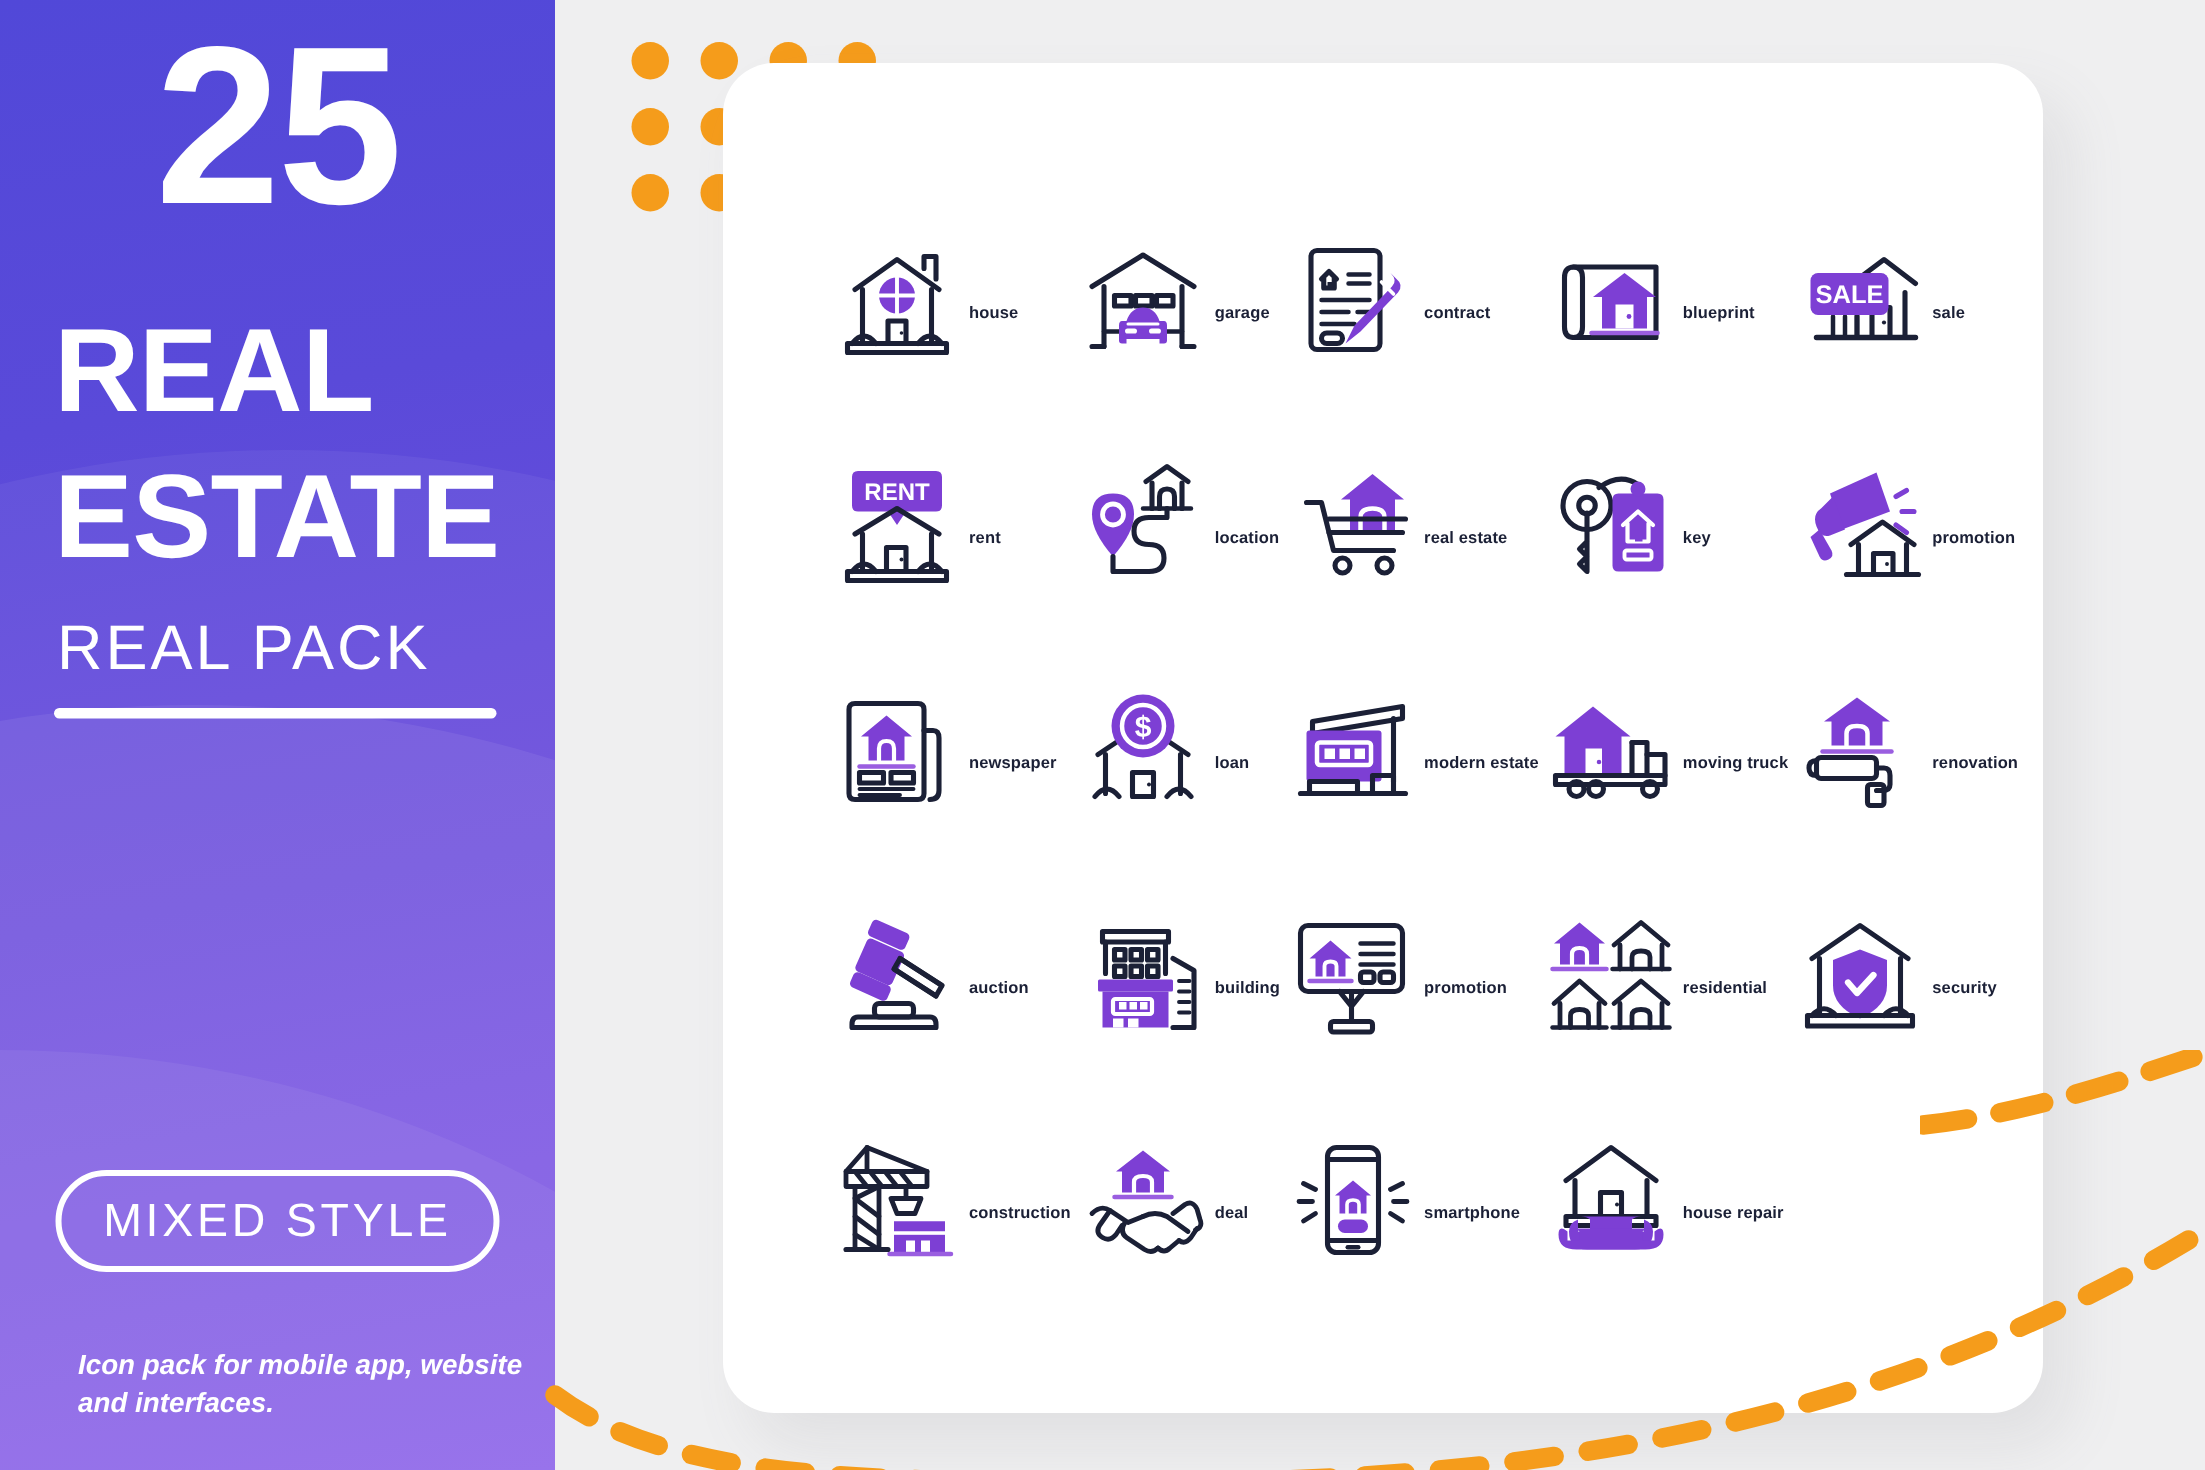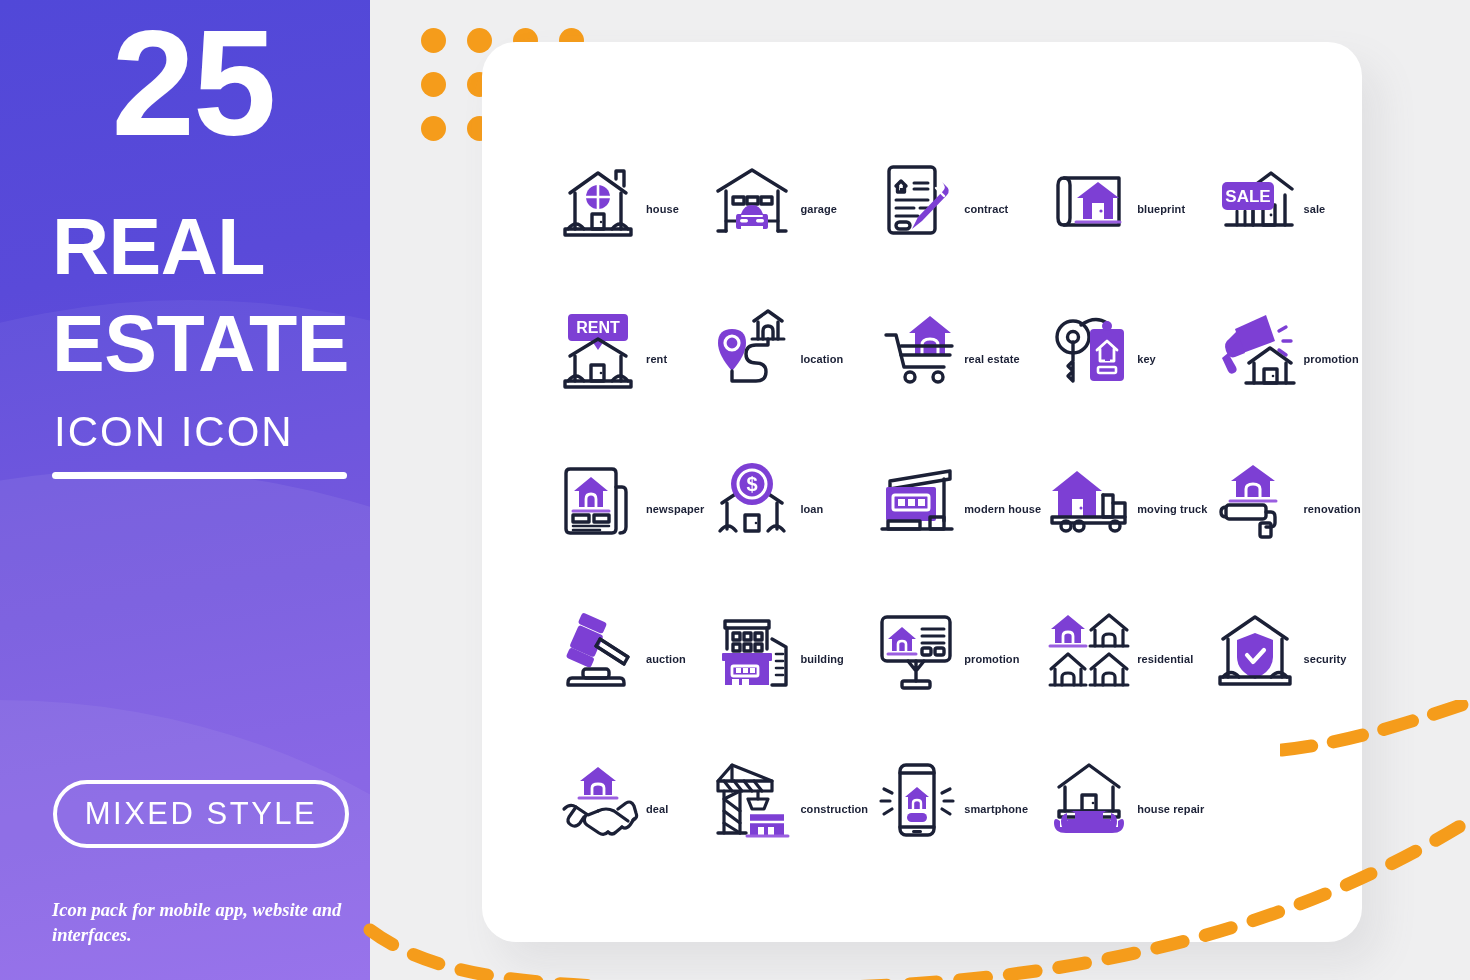--- a/index.html
+++ b/index.html
@@ -15,21 +15,20 @@
     background: #efeff0;
     overflow: hidden;
   }
 
   
   #left-panel {
     position: absolute; left: 0; top: 0;
     width: 370px; height: 980px;
     background: linear-gradient(170deg, #5148d8 0%, #5a4ad9 28%, #6e4fdd 60%, #8457e8 100%);
     overflow: hidden;
-    padding-left: 16px;
   }
   .swoosh {
     position: absolute;
     border-radius: 50%;
     pointer-events: none;
   }
   .swoosh-a {
     width: 1500px; height: 1400px;
     left: -560px; top: 300px;
     background: rgba(255,255,255,0.055);
@@ -93,28 +92,27 @@
     border: 4px solid #ffffff;
     border-radius: 40px;
     display: flex; align-items: center; justify-content: center;
     color: #ffffff;
     font-size: 31px;
     font-weight: 300;
     letter-spacing: 2.5px;
   }
   #panel-desc {
     position: absolute;
-    left: 36px; top: 898px;
+    left: 52px; top: 898px;
     width: 305px;
     color: #ffffff;
     font-size: 18.5px;
     font-weight: 700;
     font-style: italic;
     line-height: 1.35;
-    font-family: Liberation Serif, serif;
   }
 
   
   #dot-grid {
     position: absolute;
     left: 421px; top: 28px;
     display: grid;
     grid-template-columns: repeat(4, 46px);
     grid-template-rows: repeat(3, 44px);
     z-index: 2;
@@ -177,21 +175,21 @@
 
   <div id="left-panel">
     <div class="swoosh swoosh-a"></div>
     <div class="swoosh swoosh-b"></div>
     <div class="swoosh swoosh-c"></div>
 
     <div id="panel-content">
       <div id="count-number">25</div>
       <div id="title-line-2">ESTATE</div>
       <div id="title-line-1">REAL</div>
-      <div id="subtitle">ICON ICON</div>
+      <div id="subtitle">REAL PACK</div>
       <div id="title-rule"></div>
       <div id="style-badge">MIXED STYLE</div>
       <div id="panel-desc">Icon pack for mobile app, website and interfaces.</div>
     </div>
   </div>
 
   <div id="dot-grid">
     <i></i>
       <i></i>
       <i></i>
@@ -440,21 +438,21 @@
             <rect x="19" y="36" width="36" height="15" rx="2" fill="none" stroke="#ffffff" stroke-width="3"></rect>
             <rect x="24" y="40" width="7" height="7" fill="#ffffff" stroke="none"></rect>
             <rect x="34" y="40" width="7" height="7" fill="#ffffff" stroke="none"></rect>
             <rect x="44" y="40" width="7" height="7" fill="#ffffff" stroke="none"></rect>
             <path d="M70 20 L70 62"></path>
             <rect x="14" y="62" width="32" height="8"></rect>
             <rect x="56" y="58" width="14" height="12"></rect>
             <path d="M8 70 L78 70" stroke-width="3.4"></path>
           </svg>
         </div>
-        <div class="icon-label">modern house</div>
+        <div class="icon-label">modern estate</div>
       </div>
 
 
       <div class="icon-cell">
         <div class="icon-art">
           <svg width="84" height="84" viewBox="0 0 84 84" fill="none" stroke="#1b2036" stroke-width="3.4" stroke-linecap="round" stroke-linejoin="round">
             <g stroke="none" fill="#7d3fd4">
               <path d="M5 32 L30 12 L55 32 L49 32 L49 58 L11 58 L11 32 Z"></path>
             </g>
             <rect x="25" y="40" width="11" height="18" fill="#ffffff" stroke="none"></rect>
@@ -589,64 +587,64 @@
             <path d="M58 68 Q66 59 74 68" fill="none"></path>
             <path d="M7 68 L77 68 L77 75 L7 75 Z" fill="none"></path>
           </svg>
         </div>
         <div class="icon-label">security</div>
       </div>
 
       <div class="icon-cell">
         <div class="icon-art">
           <svg width="84" height="84" viewBox="0 0 84 84" fill="none" stroke="#1b2036" stroke-width="3.2" stroke-linecap="round" stroke-linejoin="round">
+            <path d="M22 6 L22 22"></path>
+            <path d="M8 22 L22 6 L62 22 Z"></path>
+            <path d="M8 22 L62 22 L62 32 L8 32 Z"></path>
+            <path d="M14 22 L22 32 M24 22 L32 32 M34 22 L42 32 M44 22 L52 32"></path>
+            <path d="M14 32 L14 74 M30 32 L30 74"></path>
+            <path d="M14 40 L30 52 M14 52 L30 64 M14 64 L30 74 M14 40 L30 32"></path>
+            <path d="M8 74 L36 74" stroke-width="3.4"></path>
+            <path d="M48 32 L48 40"></path>
+            <path d="M38 40 L58 40 L54 50 L42 50 Z"></path>
+            <g stroke="none" fill="#7d3fd4">
+              <rect x="40" y="54" width="34" height="10"></rect>
+              <rect x="40" y="64" width="34" height="12"></rect>
+            </g>
+            <path d="M40 54 L74 54 M40 63 L74 63" stroke="#ffffff" stroke-width="2.4"></path>
+            <rect x="48" y="68" width="6" height="8" fill="#ffffff" stroke="none"></rect>
+            <rect x="58" y="68" width="6" height="8" fill="#ffffff" stroke="none"></rect>
+            <path d="M37 77 L78 77" stroke="#9a5ee0" stroke-width="3"></path>
+          </svg>
+        </div>
+        <div class="icon-label">construction</div>
+      </div>
+
+      <div class="icon-cell">
+        <div class="icon-art">
+          <svg width="84" height="84" viewBox="0 0 84 84" fill="none" stroke="#1b2036" stroke-width="3.2" stroke-linecap="round" stroke-linejoin="round">
             <g stroke="none" fill="#7d3fd4">
               <path d="M24 22 L42 8 L60 22 L56 22 L56 36 L28 36 L28 22 Z"></path>
             </g>
             <path d="M36 36 L36 29 Q36 25 42 25 Q48 25 48 29 L48 36" fill="none" stroke="#ffffff" stroke-width="2.8"></path>
             <path d="M23 39 L61 39" stroke="#9a5ee0" stroke-width="3"></path>
             <path d="M8 50 Q14 44 20 48 L32 56 L42 52"></path>
             <path d="M42 52 Q50 48 58 52 L72 62"></path>
             <path d="M30 56 Q26 62 31 66 L43 74 Q48 77 52 73"></path>
             <path d="M52 73 Q56 77 60 73 L66 68"></path>
             <path d="M66 68 Q70 71 74 66 L78 60"></path>
             <path d="M20 48 L13 58 Q10 63 15 66 Q20 69 24 64 L28 58"></path>
             <path d="M62 50 L70 44 Q75 41 78 47 L80 54 Q82 59 77 61"></path>
           </svg>
         </div>
         <div class="icon-label">deal</div>
       </div>
 
       <div class="icon-cell">
         <div class="icon-art">
-          <svg width="84" height="84" viewBox="0 0 84 84" fill="none" stroke="#1b2036" stroke-width="3.2" stroke-linecap="round" stroke-linejoin="round">
-            <path d="M22 6 L22 22"></path>
-            <path d="M8 22 L22 6 L62 22 Z"></path>
-            <path d="M8 22 L62 22 L62 32 L8 32 Z"></path>
-            <path d="M14 22 L22 32 M24 22 L32 32 M34 22 L42 32 M44 22 L52 32"></path>
-            <path d="M14 32 L14 74 M30 32 L30 74"></path>
-            <path d="M14 40 L30 52 M14 52 L30 64 M14 64 L30 74 M14 40 L30 32"></path>
-            <path d="M8 74 L36 74" stroke-width="3.4"></path>
-            <path d="M48 32 L48 40"></path>
-            <path d="M38 40 L58 40 L54 50 L42 50 Z"></path>
-            <g stroke="none" fill="#7d3fd4">
-              <rect x="40" y="54" width="34" height="10"></rect>
-              <rect x="40" y="64" width="34" height="12"></rect>
-            </g>
-            <path d="M40 54 L74 54 M40 63 L74 63" stroke="#ffffff" stroke-width="2.4"></path>
-            <rect x="48" y="68" width="6" height="8" fill="#ffffff" stroke="none"></rect>
-            <rect x="58" y="68" width="6" height="8" fill="#ffffff" stroke="none"></rect>
-            <path d="M37 77 L78 77" stroke="#9a5ee0" stroke-width="3"></path>
-          </svg>
-        </div>
-        <div class="icon-label">construction</div>
-      </div>
-
-      <div class="icon-cell">
-        <div class="icon-art">
           <svg width="84" height="84" viewBox="0 0 84 84" fill="none" stroke="#1b2036" stroke-width="3.4" stroke-linecap="round" stroke-linejoin="round">
             <rect x="26" y="6" width="34" height="70" rx="6"></rect>
             <path d="M26 14 L60 14 M26 68 L60 68"></path>
             <rect x="38" y="71" width="10" height="3" rx="1.5" fill="#1b2036" stroke="none"></rect>
             <g stroke="none" fill="#7d3fd4">
               <path d="M31 38 L43 28 L55 38 L52 38 L52 50 L34 50 L34 38 Z"></path>
             </g>
             <path d="M39 50 L39 44 Q39 41 43 41 Q47 41 47 44 L47 50" fill="none" stroke="#ffffff" stroke-width="2.4"></path>
             <rect x="33" y="54" width="20" height="9" rx="4.5" fill="#7d3fd4" stroke="none"></rect>
             <path d="M18 34 L10 30 M16 42 L7 42 M18 50 L10 55" stroke-width="3.2"></path>

